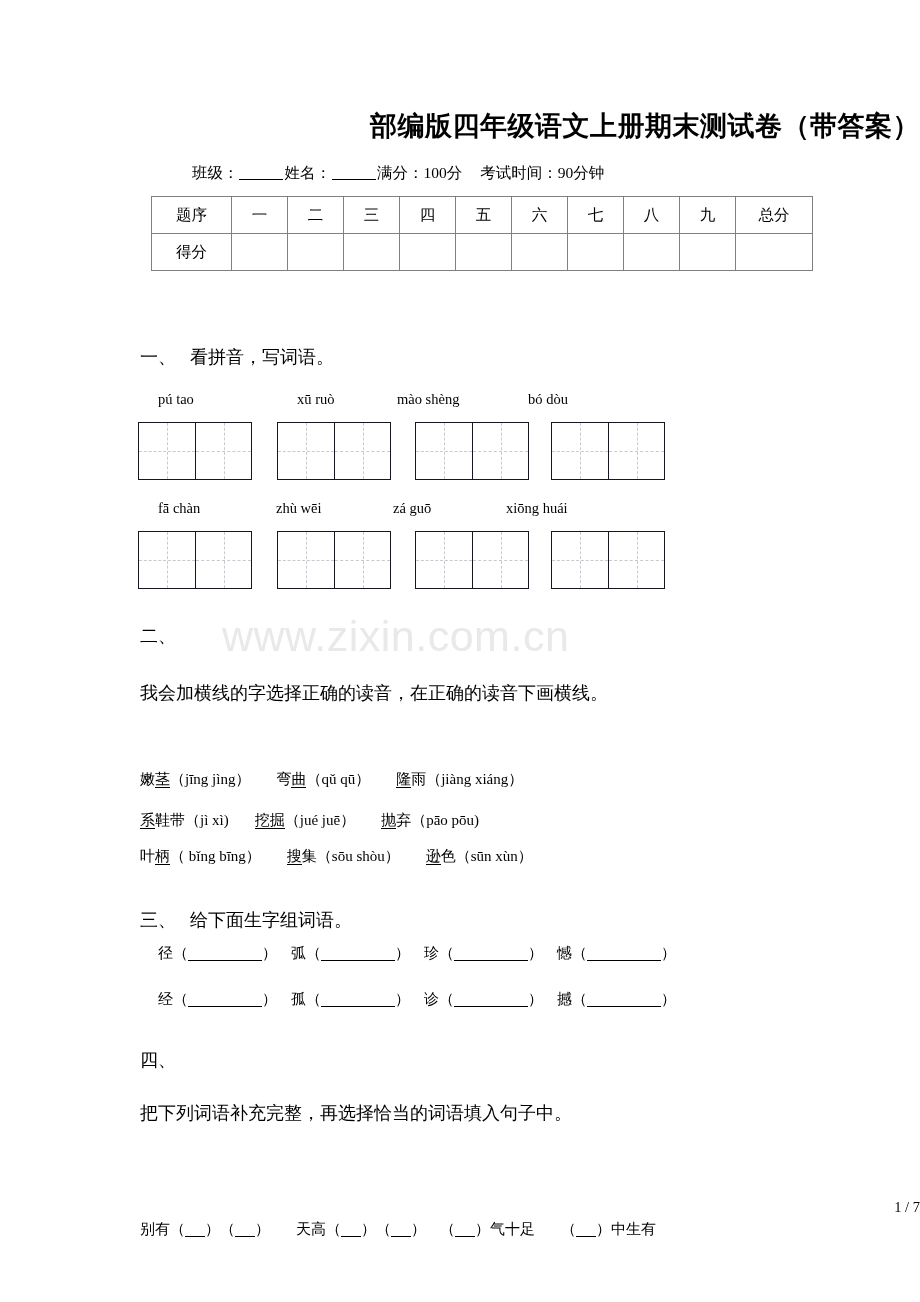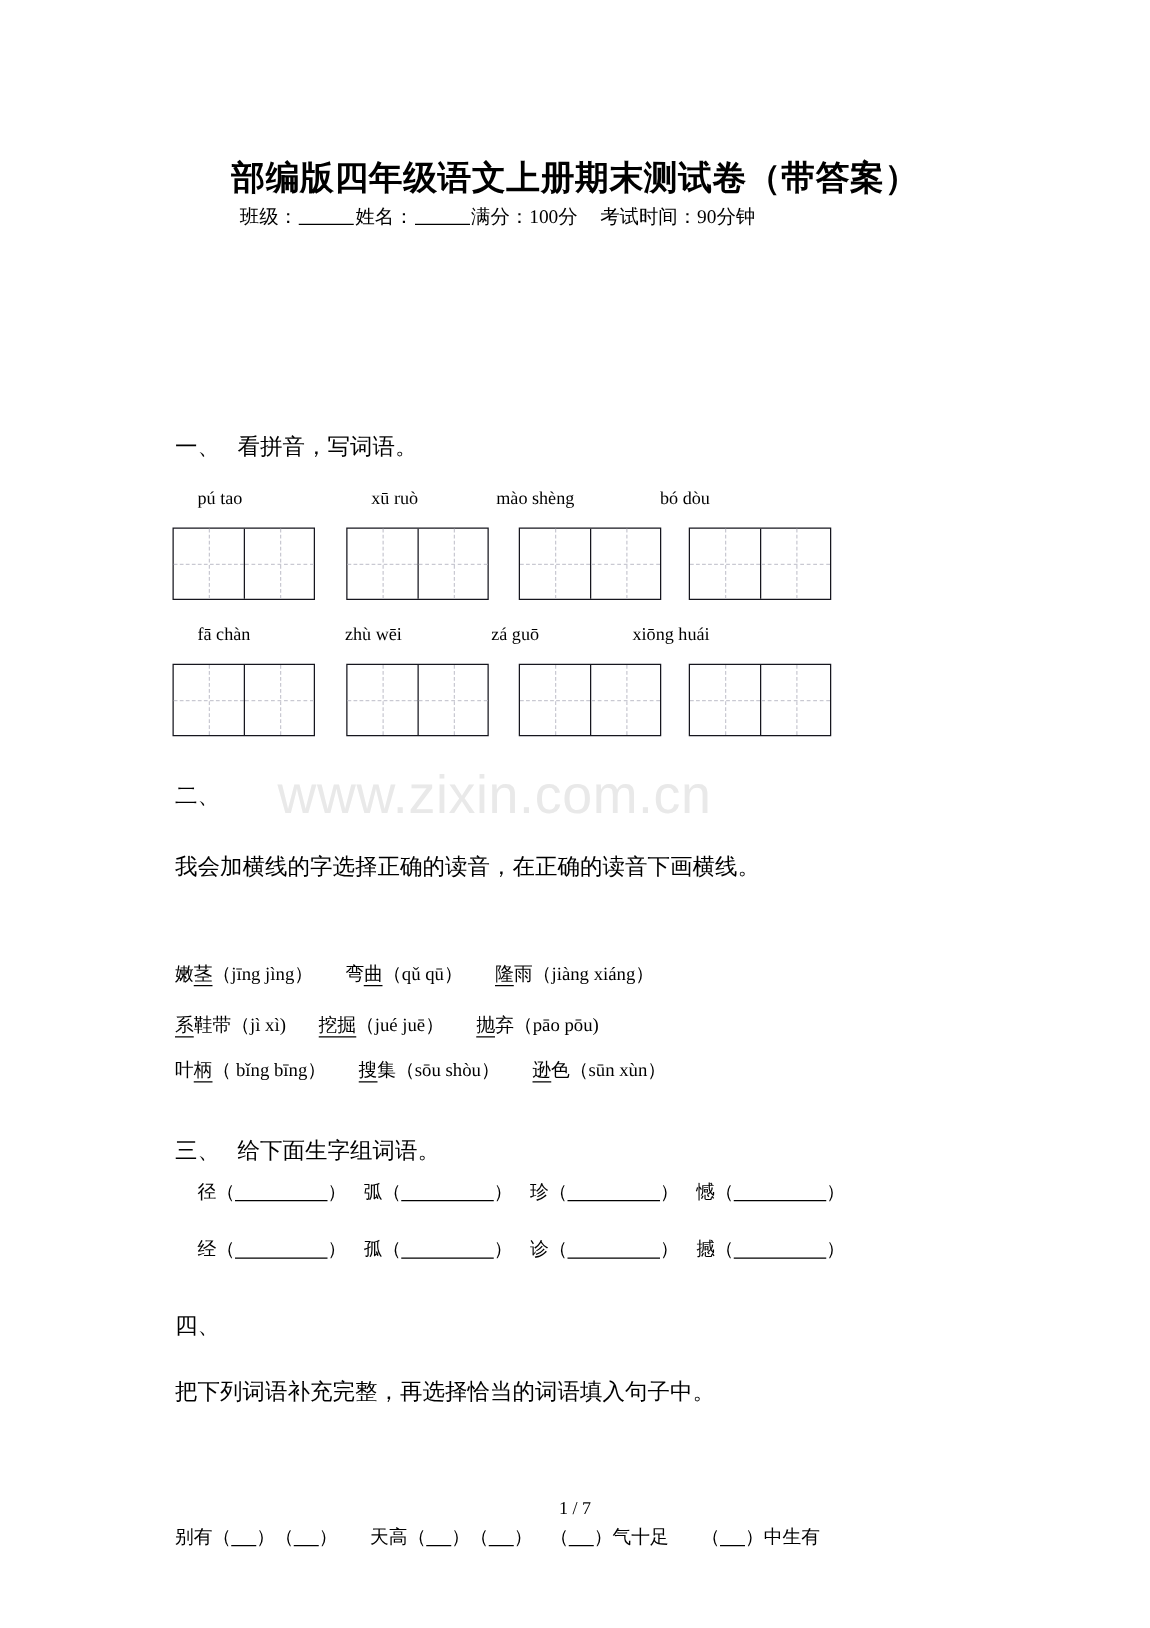--- a/index.html
+++ b/index.html
@@ -32,23 +32,23 @@
     color: #e9e9e9;
     white-space: nowrap;
     z-index: 0;
     user-select: none;
   }
   .content { position: relative; z-index: 2; }
 
   
   .doc-title {
     position: absolute;
-    left: 0; top: 124px;
-    width: 920px;
-    text-align: center;
+    left: 0; top: 108px;
+    width: 920px;
+    text-align: right;
     font-size: 27px;
     font-weight: bold;
     letter-spacing: 0.5px;
   }
   .doc-subtitle {
     position: absolute;
     left: 0; top: 163px;
     width: 796px;
     text-align: center;
     font-size: 15.5px;
@@ -152,41 +152,67 @@
     vertical-align: -3px;
   }
   .gap { display: inline-block; width: 14px; }
   .gap-lg { display: inline-block; width: 26px; }
 
   
   .footer {
     position: absolute;
     left: 0; top: 1199px;
     width: 920px;
-    text-align: center;
+    text-align: right;
     font-size: 14.5px;
   }
 </style>
 </head>
 <body>
 
 <div class="page">
 
   <div class="watermark">www.zixin.com.cn</div>
 
   <div class="content">
 
     <div class="doc-title">部编版四年级语文上册期末测试卷（带答案）</div>
 
     <div class="doc-subtitle">
       <span>班级：</span><span class="ul-blank"></span><span>姓名：</span><span class="ul-blank"></span><span>满分：</span><span>100分</span><span class="sp-wide"></span><span>考试时间：</span><span>90分钟</span>
     </div>
 
     <table class="score-table">
       <tbody>
+          <tr>
+        <td class="lbl">题序</td>
+        <td class="num">一</td>
+        <td class="num">二</td>
+        <td class="num">三</td>
+        <td class="num">四</td>
+        <td class="num">五</td>
+        <td class="num">六</td>
+        <td class="num">七</td>
+        <td class="num">八</td>
+        <td class="num">九</td>
+        <td class="tot">总分</td>
+      </tr>
+      <tr>
+        <td class="lbl">得分</td>
+        <td class="num"></td>
+        <td class="num"></td>
+        <td class="num"></td>
+        <td class="num"></td>
+        <td class="num"></td>
+        <td class="num"></td>
+        <td class="num"></td>
+        <td class="num"></td>
+        <td class="num"></td>
+        <td class="tot"></td>
+      </tr>
     </tbody>
       </table>
 
     <div class="sec-head" style="left:140px; top:345px;">
       <span>一、</span><span class="gap"></span><span>看拼音，写词语。</span>
     </div>
 
     <div class="pinyin-row" style="left:158px; top:391px;">
       <span class="pw" style="width:139px;">pú tao</span><span class="pw" style="width:100px;">xū ruò</span><span class="pw" style="width:131px;">mào shèng</span><span class="pw">bó dòu</span>
     </div>

